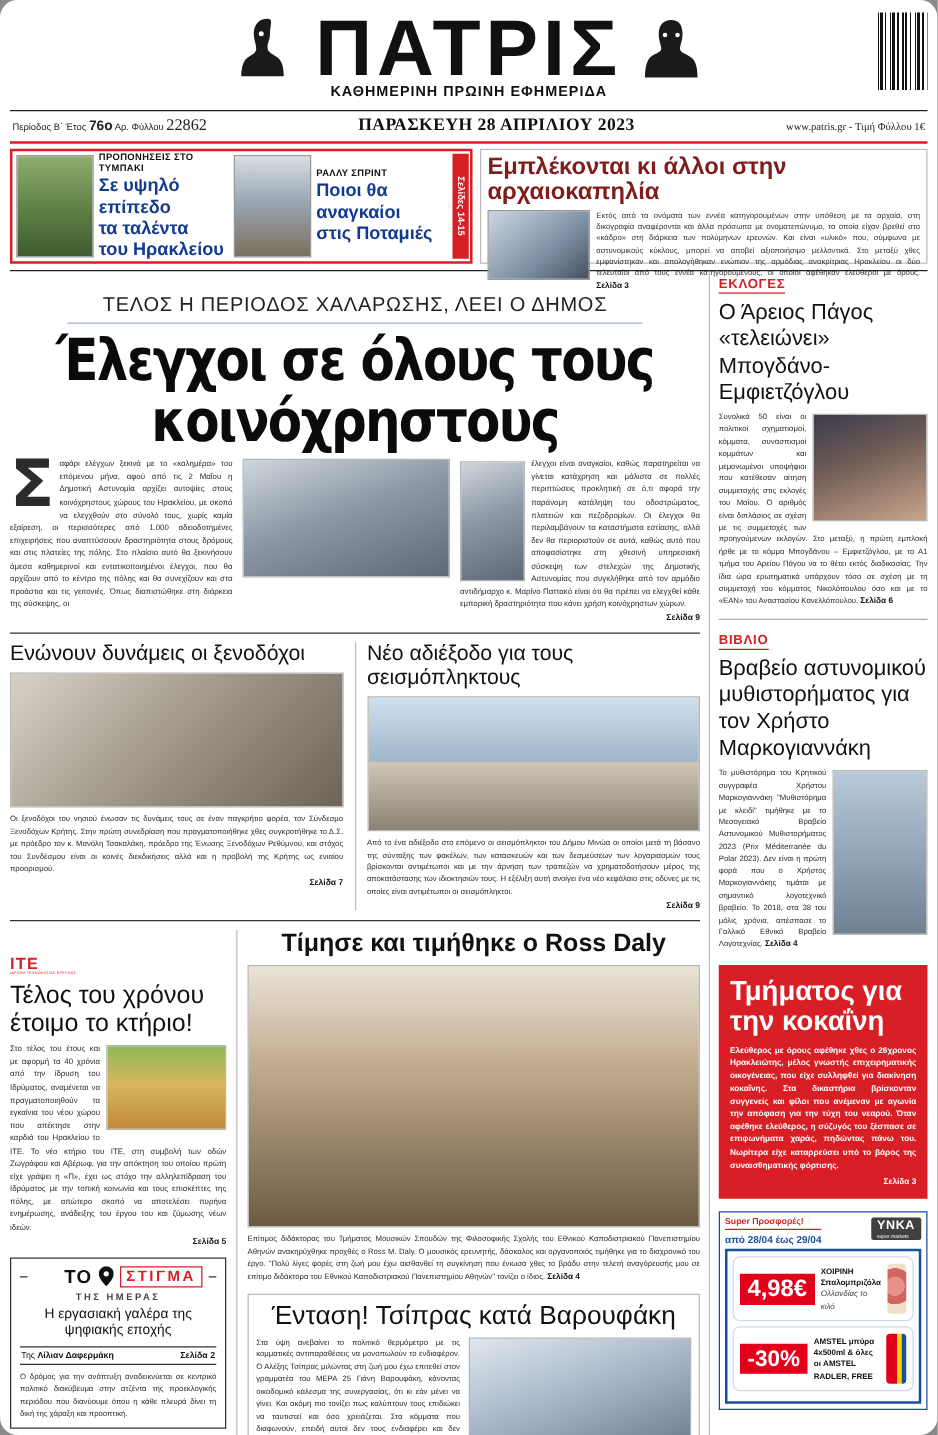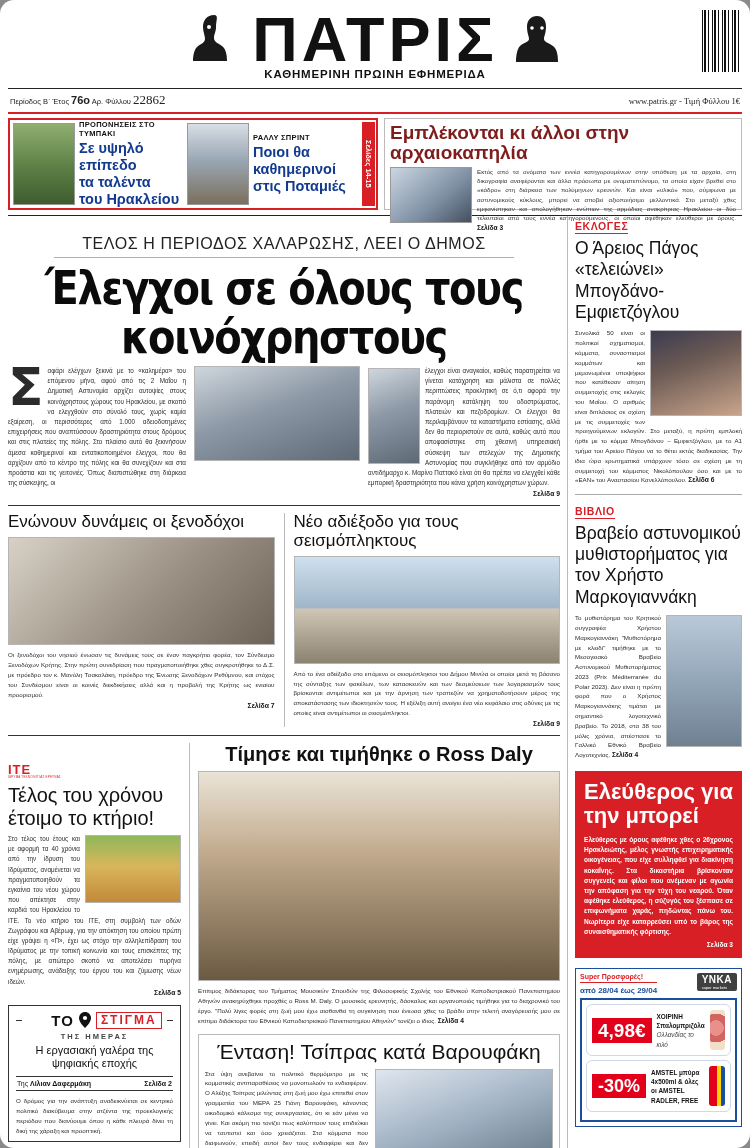--- a/index.html
+++ b/index.html
@@ -216,39 +216,40 @@
 
   <div class="mast-rule"></div>
 
   <div class="infobar">
     <div class="left">
       <span>Περίοδος Β΄ Έτος</span>
       <b>76ο</b>
       <span>Αρ. Φύλλου</span>
       <span class="num">22862</span>
     </div>
+    <div class="center">ΠΑΡΑΣΚΕΥΗ 28 ΑΠΡΙΛΙΟΥ 2023</div>
     <div class="right">www.patris.gr - Τιμή Φύλλου 1€</div>
   </div>
   <div class="red-rule"></div>
 
   <div class="teaser-row">
 
     <div class="sports-box">
       <div class="sp-photo ph-green"></div>
       <div class="sp-txt">
         <div class="sp-kicker">ΠΡΟΠΟΝΗΣΕΙΣ ΣΤΟ ΤΥΜΠΑΚΙ</div>
         <div class="sp-head">Σε υψηλό επίπεδο</div>
         <div class="sp-head">τα ταλέντα</div>
         <div class="sp-head">του Ηρακλείου</div>
       </div>
       <div class="sp-photo ph-rally"></div>
       <div class="sp-txt" style="padding-right:16px;">
         <div class="sp-kicker">ΡΑΛΛΥ ΣΠΡΙΝΤ</div>
         <div class="sp-head">Ποιοι θα</div>
-        <div class="sp-head">καθημερινοί</div>
+        <div class="sp-head">αναγκαίοι</div>
         <div class="sp-head">στις Ποταμιές</div>
       </div>
       <div class="sp-pages">Σελίδες 14-15</div>
     </div>
 
     <div class="arch-box">
       <div class="arch-head">Εμπλέκονται κι άλλοι στην αρχαιοκαπηλία</div>
       <div class="arch-body">
         <div class="arch-photo ph-grad6"></div>
         <div class="arch-text">
@@ -384,21 +385,21 @@
         <div class="kicker-red">ΒΙΒΛΙΟ</div>
         <div class="side-head">Βραβείο αστυνομικού μυθιστορήματος για τον Χρήστο Μαρκογιαννάκη</div>
         <div class="photo side-photo-book ph-grad3"></div>
         <div class="side-txt">
           <span>Το μυθιστόρημα του Κρητικού συγγραφέα Χρήστου Μαρκογιαννάκη "Μυθιστόρημα με κλειδί" τιμήθηκε με το Μεσογειακό Βραβείο Αστυνομικού Μυθιστορήματος 2023 (Prix Méditerranée du Polar 2023). Δεν είναι η πρώτη φορά που ο Χρήστος Μαρκογιαννάκης τιμάται με σημαντικό λογοτεχνικό βραβείο. Το 2018, στα 38 του μόλις χρόνια, απέσπασε το Γαλλικό Εθνικό Βραβείο Λογοτεχνίας.</span>
           <span class="pg">Σελίδα 4</span>
         </div>
       </div>
 
       <div class="red-card">
-        <h2>Ελεύθερος για την μπορεί</h2>
+        <h2>Τμήματος για την κοκαΐνη</h2>
         <p>
           <span>Ελεύθερος με όρους αφέθηκε χθες ο 26χρονος Ηρακλειώτης, μέλος γνωστής επιχειρηματικής οικογένειας, που είχε συλληφθεί για διακίνηση κοκαΐνης. Στα δικαστήρια βρίσκονταν συγγενείς και φίλοι που ανέμεναν με αγωνία την απόφαση για την τύχη του νεαρού. Όταν αφέθηκε ελεύθερος, η σύζυγός του ξέσπασε σε επιφωνήματα χαράς, πηδώντας πάνω του. Νωρίτερα είχε καταρρεύσει υπό το βάρος της συναισθηματικής φόρτισης.</span>
           <span class="pg">Σελίδα 3</span>
         </p>
       </div>
 
       <div class="ad">
         <div class="ad-top">
           <div>
             <div class="ad-super">Super Προσφορές!</div>

